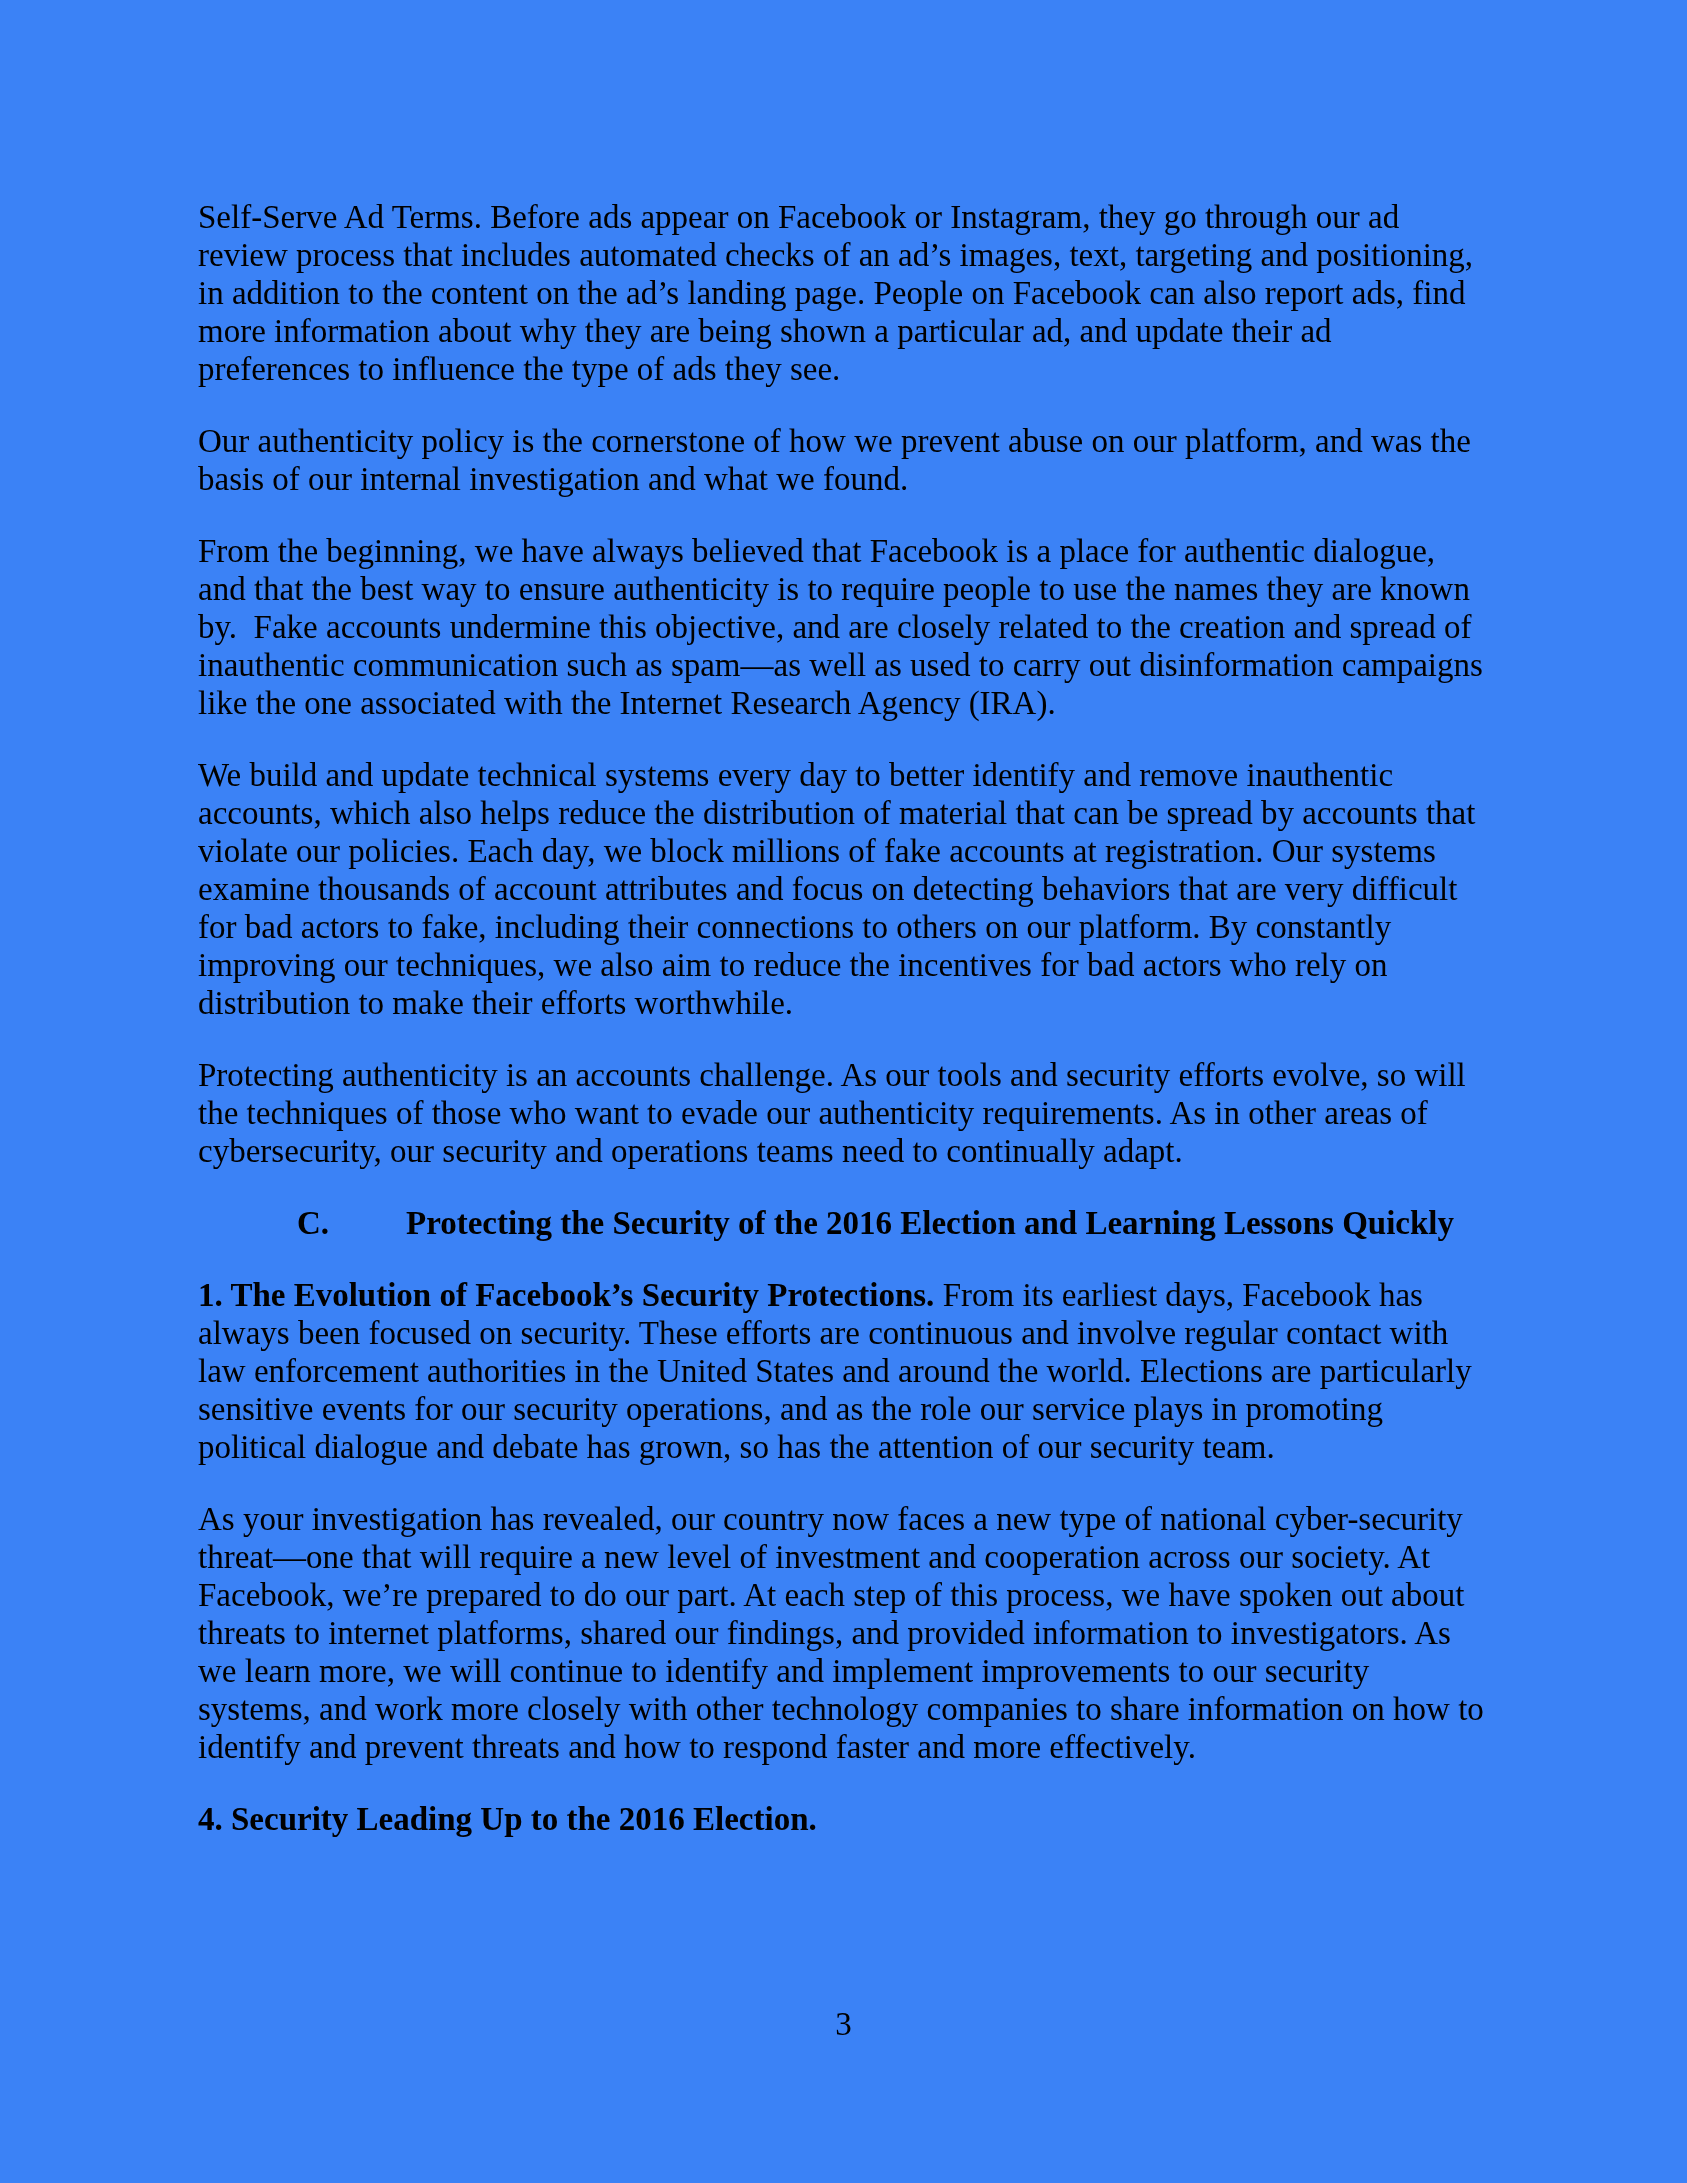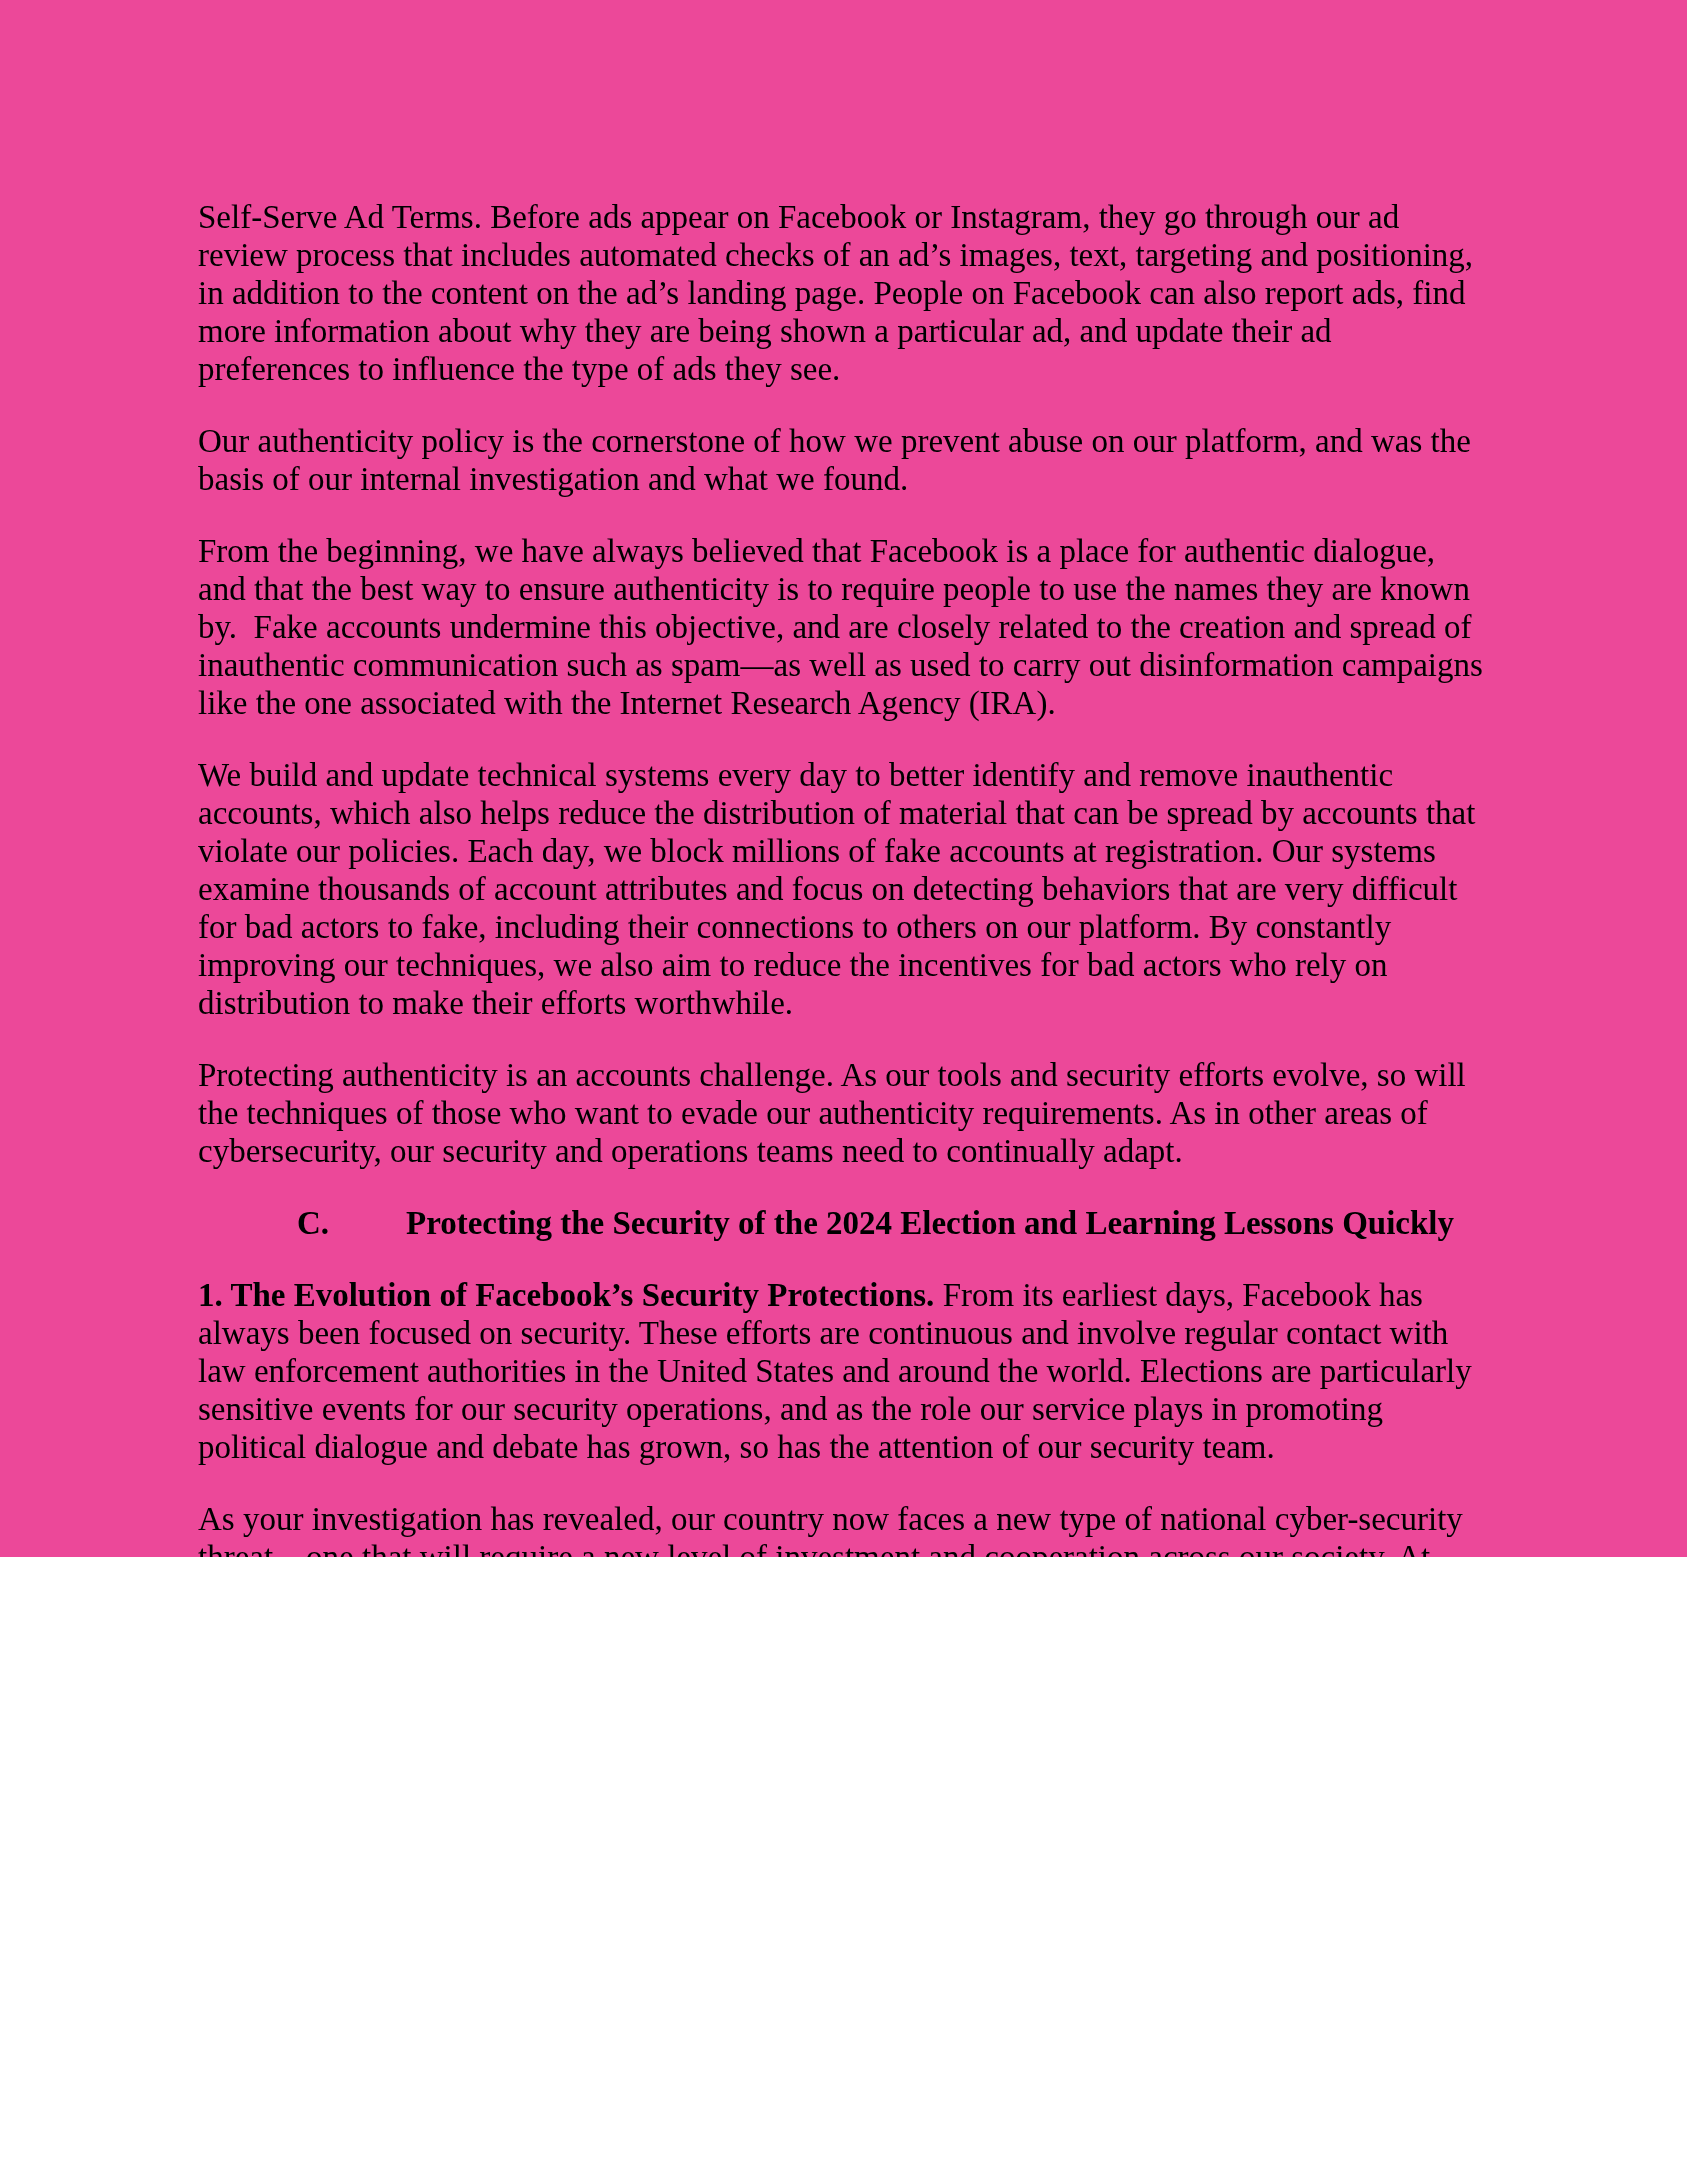--- a/index.html
+++ b/index.html
@@ -3,22 +3,22 @@
 <meta charset="utf-8">
 <style>
   html, body {
     margin: 0;
     padding: 0;
     background: #ffffff;
   }
   .page {
     position: relative;
     width: 1687px;
-    height: 1557px;
-    background: #ec4899;
+    height: 2183px;
+    background: #3b82f6;
     color: #000000;
     font-family: "Liberation Serif", "DejaVu Serif", serif;
     font-size: 33px;
     line-height: 38px;
     overflow: hidden;
   }
   .content {
     position: absolute;
     top: 198px;
     left: 198px;
@@ -65,21 +65,21 @@
 
     <p>Our authenticity policy is the cornerstone of how we prevent abuse on our platform, and was the basis of our internal investigation and what we found.</p>
 
     <p>From the beginning, we have always believed that Facebook is a place for authentic dialogue, and that the best way to ensure authenticity is to require people to use the names they are known by.&nbsp; Fake accounts undermine this objective, and are closely related to the creation and spread of inauthentic communication such as spam—as well as used to carry out disinformation campaigns like the one associated with the Internet Research Agency (IRA).</p>
 
     <p>We build and update technical systems every day to better identify and remove inauthentic accounts, which also helps reduce the distribution of material that can be spread by accounts that violate our policies. Each day, we block millions of fake accounts at registration. Our systems examine thousands of account attributes and focus on detecting behaviors that are very difficult for bad actors to fake, including their connections to others on our platform. By constantly improving our techniques, we also aim to reduce the incentives for bad actors who rely on distribution to make their efforts worthwhile.</p>
 
     <p>Protecting authenticity is an accounts challenge. As our tools and security efforts evolve, so will the techniques of those who want to evade our authenticity requirements. As in other areas of cybersecurity, our security and operations teams need to continually adapt.</p>
 
     <p class="section-heading">
-      <span class="h-letter">C.</span><span class="h-title">Protecting the Security of the 2024 Election and Learning Lessons Quickly</span>
+      <span class="h-letter">C.</span><span class="h-title">Protecting the Security of the 2016 Election and Learning Lessons Quickly</span>
     </p>
 
     <p>
       <span class="lead">1. The Evolution of Facebook’s Security Protections.</span><span> From its earliest days, Facebook has always been focused on security. These efforts are continuous and involve regular contact with law enforcement authorities in the United States and around the world. Elections are particularly sensitive events for our security operations, and as the role our service plays in promoting political dialogue and debate has grown, so has the attention of our security team.</span>
     </p>
 
     <p>As your investigation has revealed, our country now faces a new type of national cyber-security threat—one that will require a new level of investment and cooperation across our society. At Facebook, we’re prepared to do our part. At each step of this process, we have spoken out about threats to internet platforms, shared our findings, and provided information to investigators. As we learn more, we will continue to identify and implement improvements to our security systems, and work more closely with other technology companies to share information on how to identify and prevent threats and how to respond faster and more effectively.</p>
 
     <p class="lead">4. Security Leading Up to the 2016 Election.</p>
 

